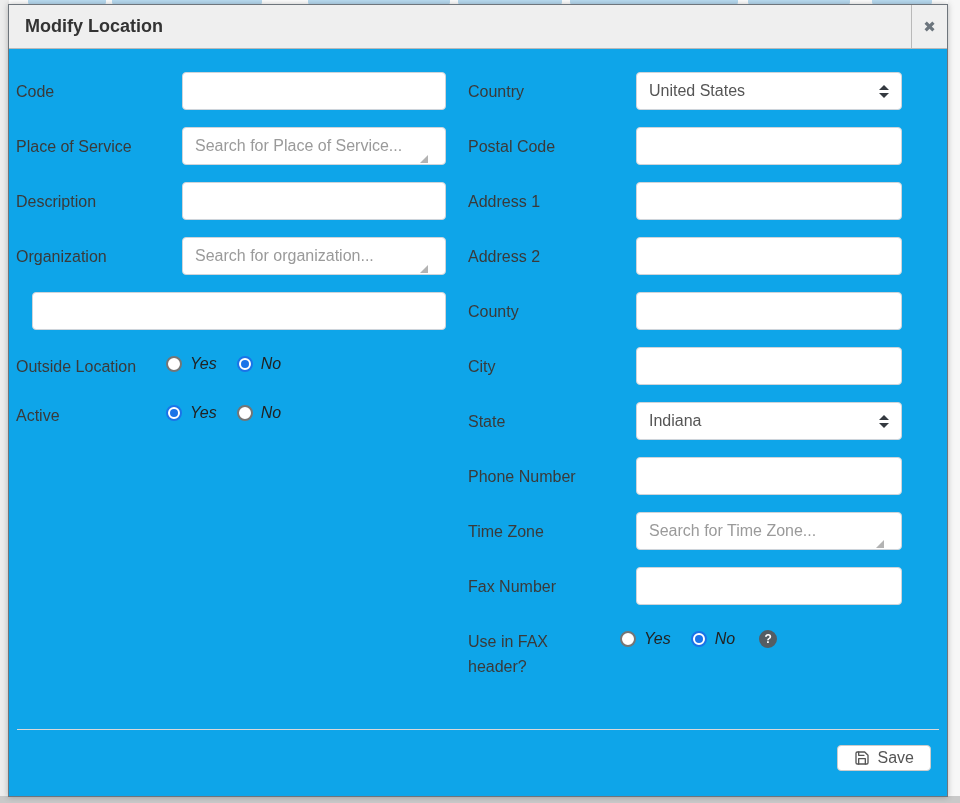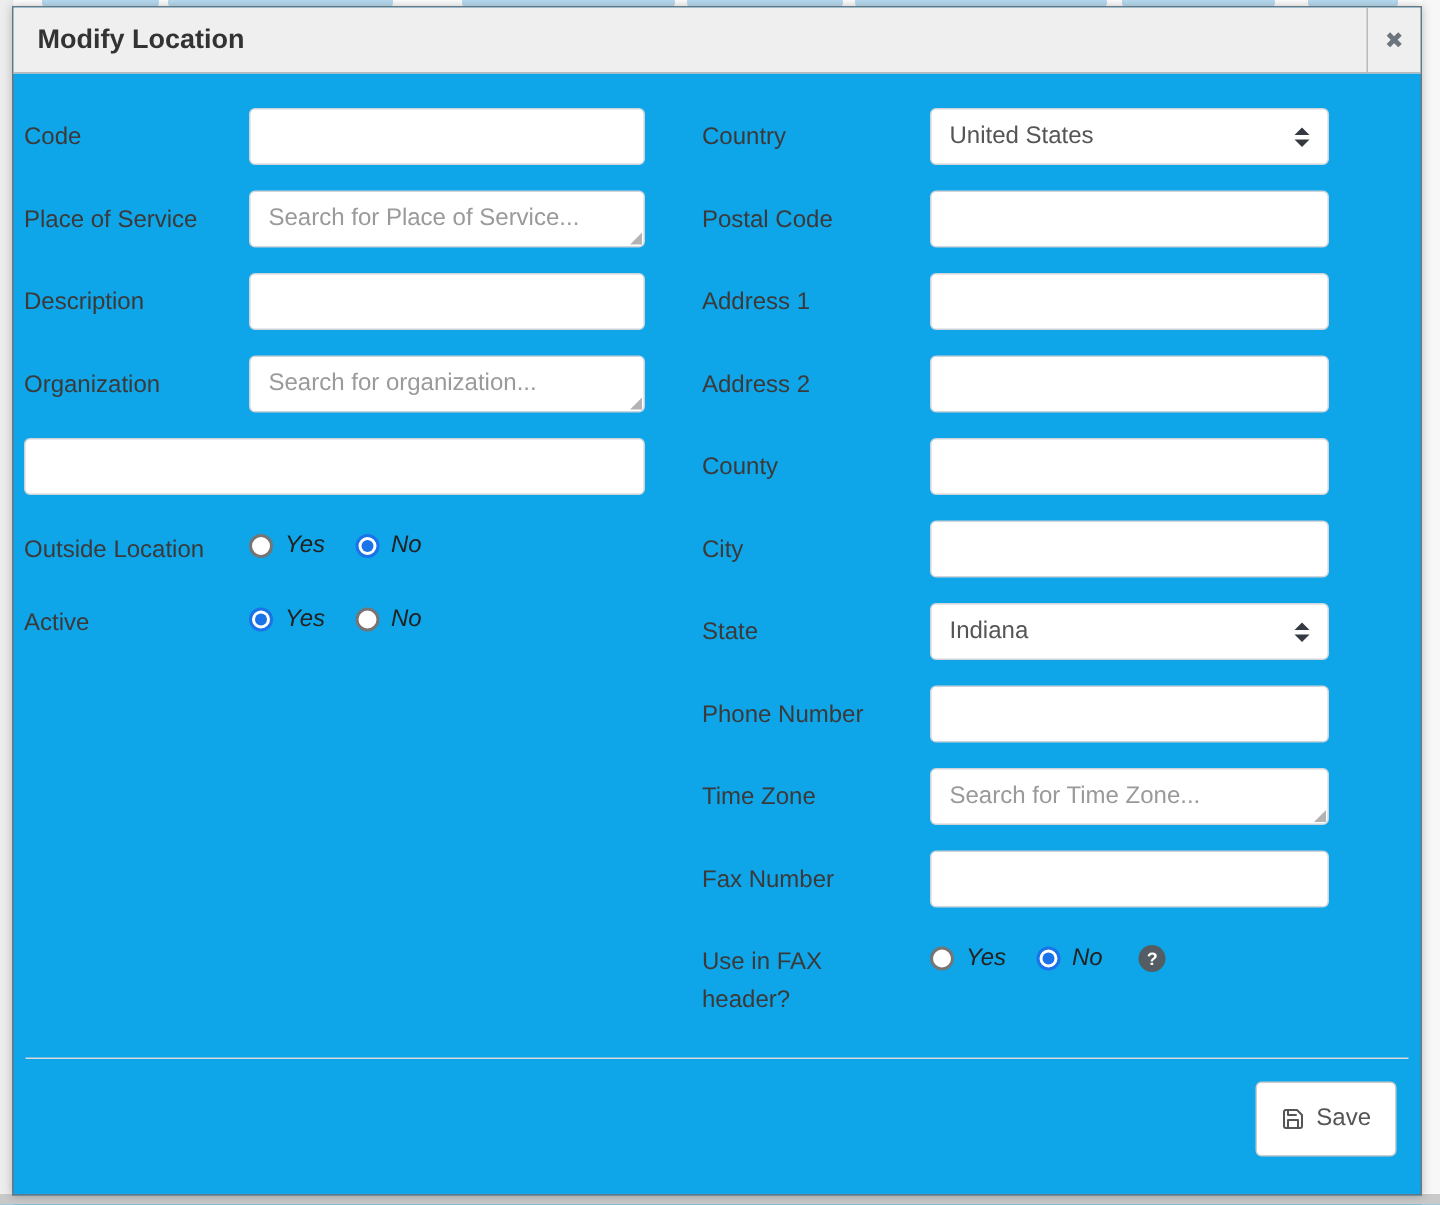--- a/index.html
+++ b/index.html
@@ -51,21 +51,21 @@
   }
   .col-left  .form-label { width:150px; padding-right:10px; }
   .col-right .form-label { width:152px; padding-right:10px; }
   .form-ctrl { flex:1; position:relative; }
 
   .text-input, .search-input, .select-box {
     width:100%; height:38px;
     border:1px solid #ced4da; border-radius:4px;
     font-family:"Liberation Sans", sans-serif;
     font-size:16px; color:#495057; background:#fff;
-    padding:0 12px; outline:none;
+    padding:0 12px; outline:none;margin-left:16px;
   }
   .search-input::placeholder { color:#9a9a9a; opacity:1; }
   .grip-icon {
     position:absolute; right:2px; bottom:2px; width:0; height:0;
     border-left:8px solid transparent; border-bottom:8px solid #9a9a9a;
     opacity:.75;
   }
 
   .select-box { display:flex; align-items:center; cursor:pointer; }
   .select-value { flex:1; color:#555555; }
@@ -98,21 +98,21 @@
     display:flex; align-items:center; justify-content:center;
     margin-left:4px; cursor:pointer;
   }
 
   .modal-footer {
     flex:0 0 auto; border-top:1px solid #d9d9d9; margin:0 8px;
     padding:15px 8px 25px 8px;
     display:flex; justify-content:flex-end; gap:14px;
   }
   .btn {
-    height:50px; padding:0 16px; background:#ffffff;
+    height:26px; padding:0 16px; background:#ffffff;
     border:1px solid #cccccc; border-radius:4px;
     font-family:"Liberation Sans", sans-serif;
     font-size:16px; color:#555555; cursor:pointer;
     display:flex; align-items:center; gap:8px;
   }
   .btn svg { display:block; }
 </style>
 </head>
 <body>
 

